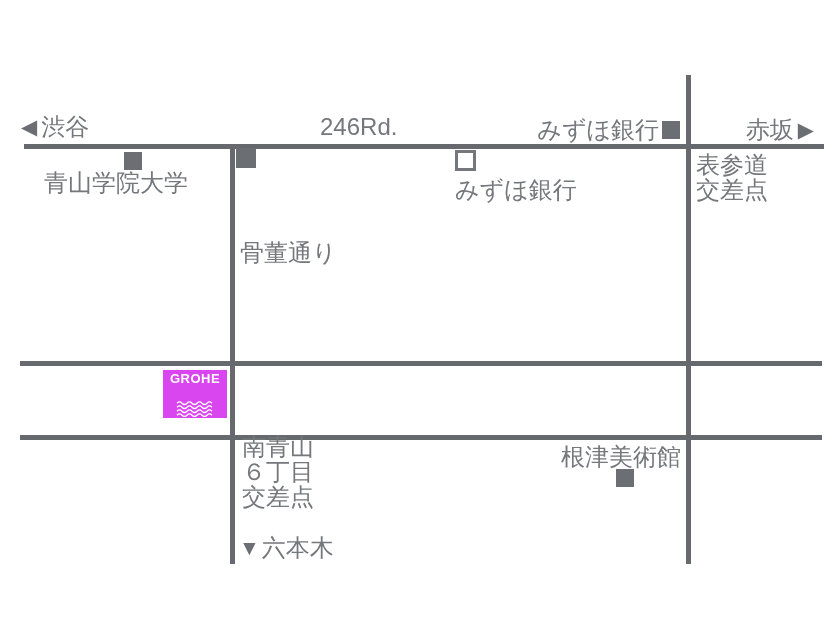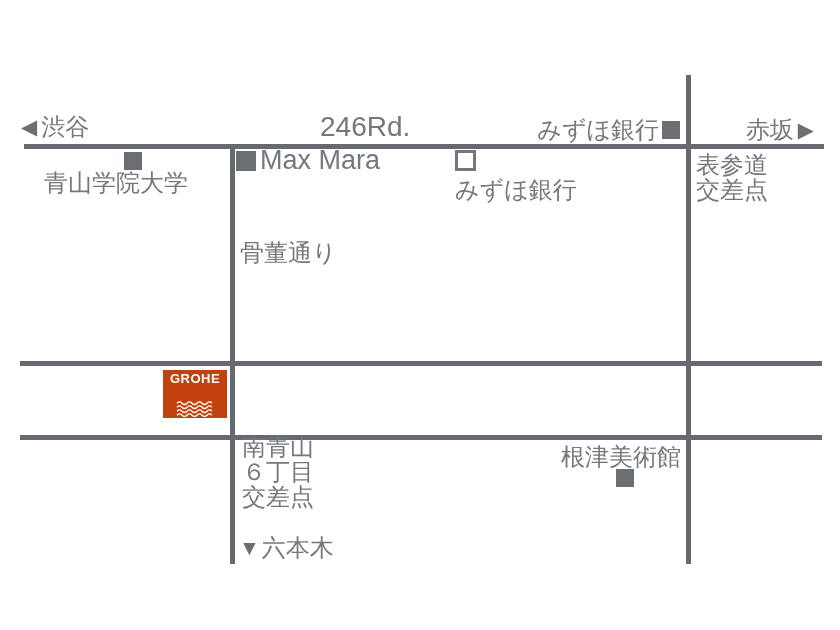--- a/index.html
+++ b/index.html
@@ -39,21 +39,21 @@
   }
   .open-sq {
     display: inline-block;
     width: 15px; height: 15px;
     border: 3px solid #74777c;
     background: #ffffff;
   }
 
   .lbl-shibuya     { left: 21px;  top: 114px; }
   .lbl-shibuya .arrow { margin-right: 4px; }
-  .lbl-246        { left: 320px; top: 111px; font-size: 28px; line-height: 32px; }
+  .lbl-246        { left: 320px; top: 111px; font-size: 24px; line-height: 32px; }
   .lbl-mizuho     { right: 160px; top: 117px; }
   .lbl-mizuho .sq { margin-left: 3px; }
   .lbl-akasaka    { right: 26px; top: 117px; text-align: right; }
   .lbl-akasaka .arrow { margin-left: 4px; }
 
   .mk-aoyama      { left: 124px; top: 152px; }
   .lbl-aoyama     { left: 44px;  top: 170px; }
 
   .lbl-maxmara    { left: 236px; top: 148px; font-size: 27px; }
   .lbl-maxmara .sq { width: 20px; height: 20px; margin-right: 4px; }
@@ -61,21 +61,21 @@
   .lbl-metro      { left: 455px; top: 150px; }
   .lbl-metro .open-sq { margin-bottom: 2px; }
 
   .lbl-omotesando { left: 696px; top: 152px; }
   .lbl-kotto      { left: 240px; top: 240px; }
 
   .grohe {
     position: absolute;
     left: 163px; top: 370px;
     width: 64px; height: 48px;
-    background: #c2410c;
+    background: #d946ef;
     display: flex;
     flex-direction: column;
     align-items: center;
     justify-content: center;
     gap: 16px;
   }
   .grohe-text {
     color: #ffffff;
     font-weight: bold;
     font-size: 13px;
@@ -115,21 +115,20 @@
   <div class="lbl row lbl-akasaka">
     <span>赤坂</span>
     <span class="arrow">▶</span>
   </div>
 
   <span class="sq lbl mk-aoyama"></span>
   <div class="lbl lbl-aoyama">青山学院大学</div>
 
   <div class="lbl row lbl-maxmara">
     <span class="sq"></span>
-    <span>Max Mara</span>
   </div>
 
   <div class="lbl lbl-metro">
     <span class="open-sq"></span>
     <div>みずほ銀行</div>
   </div>
 
   <div class="lbl lbl-omotesando">
     <div>表参道</div>
     <div>交差点</div>

